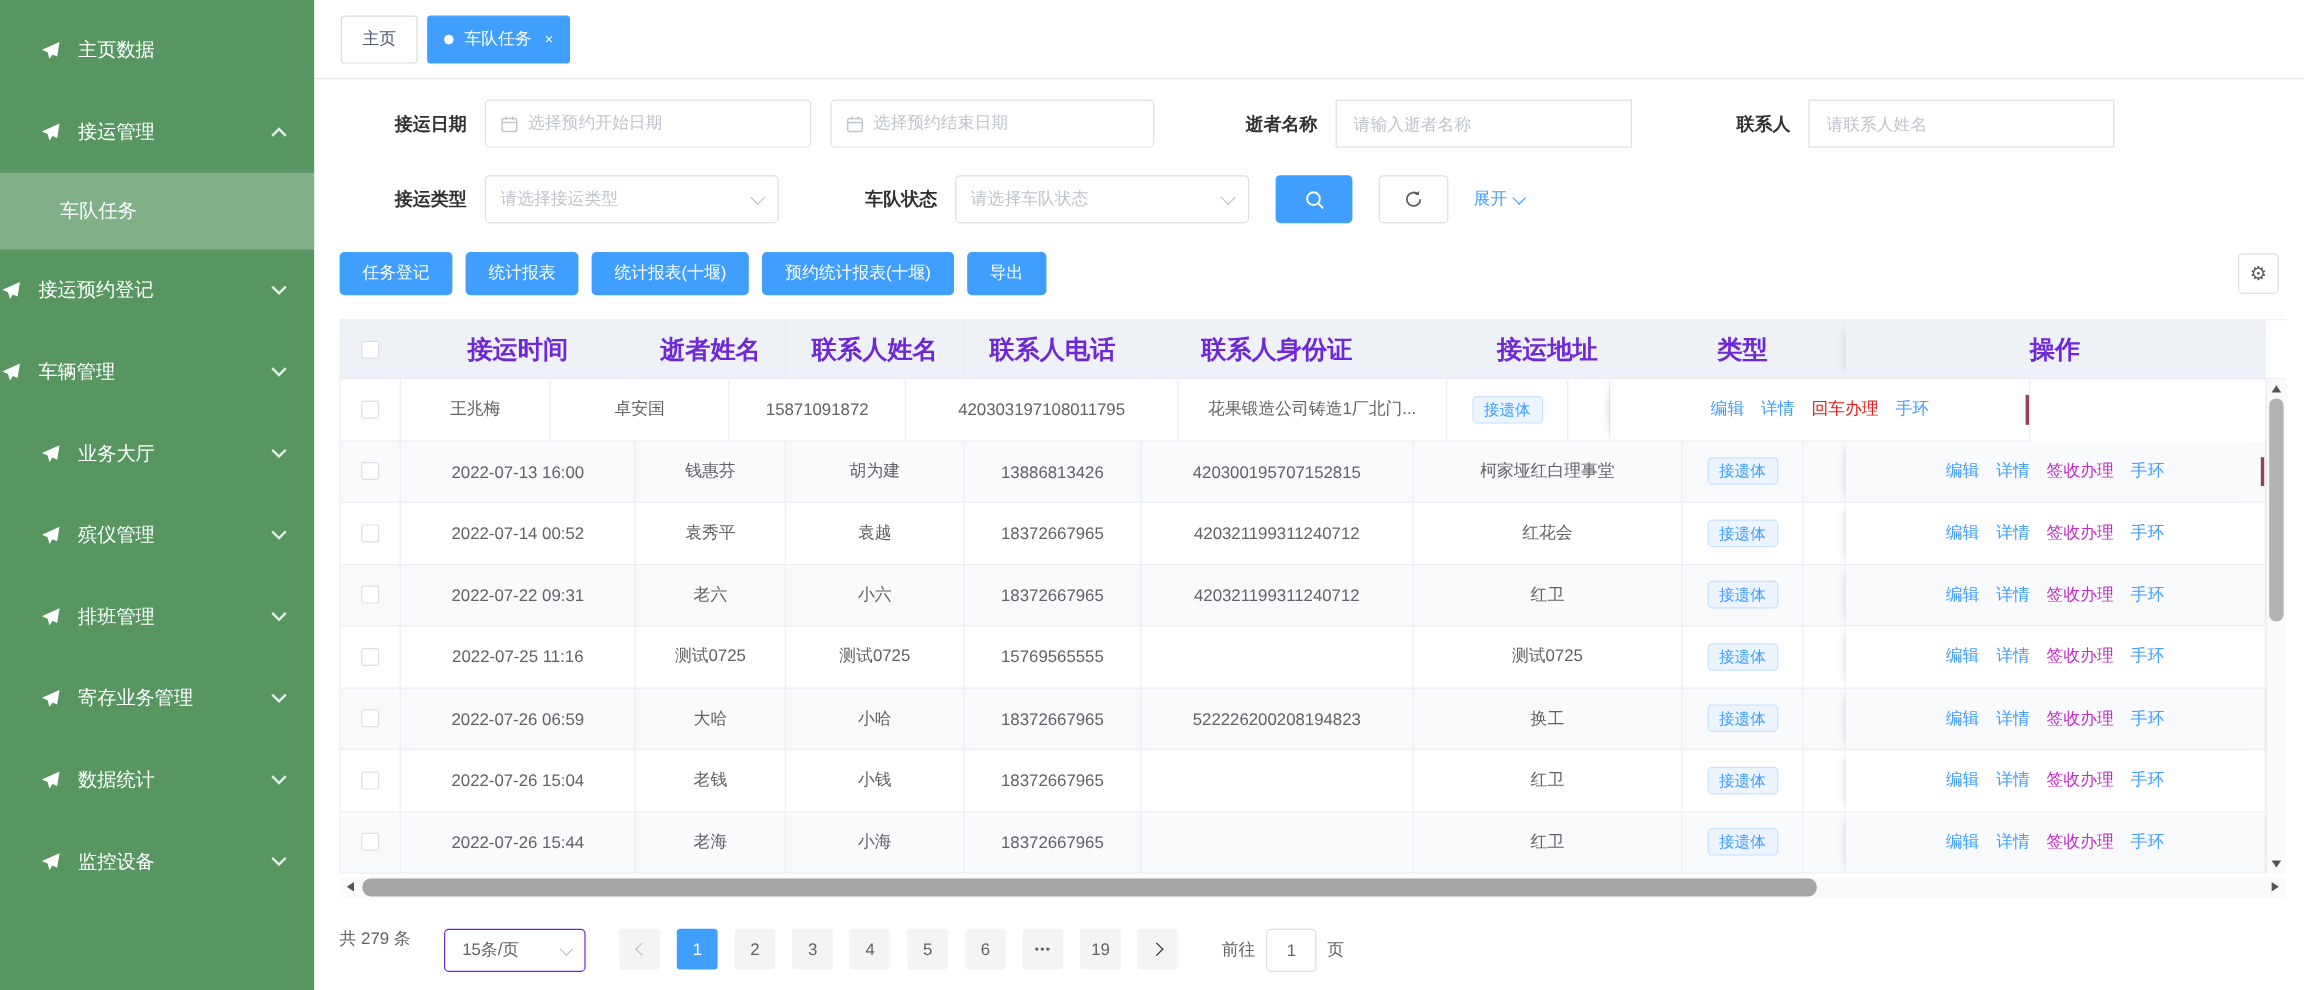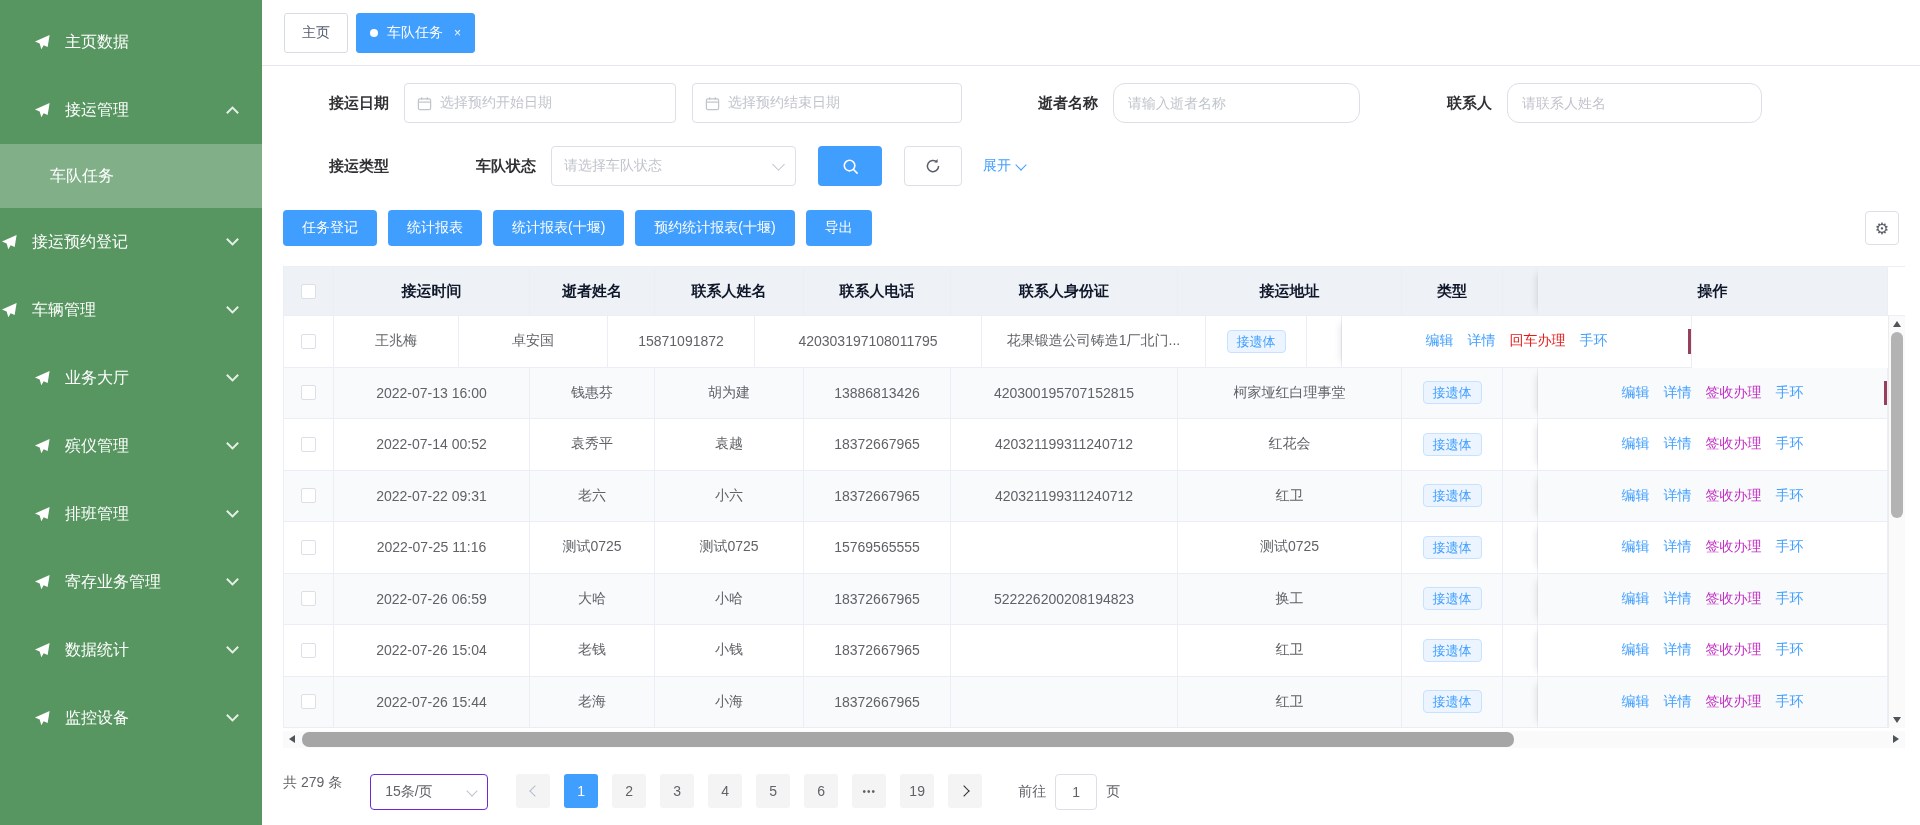--- a/index.html
+++ b/index.html
@@ -31,21 +31,21 @@
   .tab .x{margin-left:11px;font-size:12px;opacity:.95}
 
   
   .filters{padding:17px 0 0 55px}
   .frow{display:flex;align-items:center;height:40px}
   .frow.r1{margin-bottom:23px}
   .flabel{width:72px;text-align:right;margin-right:15px;font-weight:bold;color:#303133;font-size:15px;flex:none;white-space:nowrap}
   .inp{height:40px;border:1px solid #dcdfe6;border-radius:4px;background:#fff;display:flex;
     align-items:center;padding:0 12px;font-size:14px;color:#c0c4cc}
   .inp svg{margin-right:8px;flex:none}
-  input.real{height:40px;border:1px solid #dcdfe6;border-radius:12px;padding:0 14px;font-size:14px;
+  input.real{height:40px;border:1px solid #dcdfe6;border-radius:0;padding:0 14px;font-size:14px;
     color:#4d7c0f;outline:none}
   input.real::placeholder{color:#c0c4cc}
   .sel{justify-content:space-between;color:#c0c4cc}
   .sel .sc{width:9px;height:9px;border-right:1.6px solid #c0c4cc;border-bottom:1.6px solid #c0c4cc;
     transform:rotate(45deg);margin-top:-4px;flex:none}
   .search-btn{width:64px;height:40px;margin-left:22px;background:#409eff;border:none;border-radius:4px;
     display:flex;align-items:center;justify-content:center;cursor:pointer}
   .refresh-btn{width:58px;height:40px;margin-left:22px;background:#fff;border:1px solid #dcdfe6;
     border-radius:4px;display:flex;align-items:center;justify-content:center;cursor:pointer}
   .expand{margin-left:21px;color:#409eff;font-size:14px;display:flex;align-items:center;cursor:pointer}
@@ -55,21 +55,21 @@
   
   .toolbar{display:flex;align-items:center;margin-top:24px;padding:0 21px}
   .btn{height:36px;padding:0 19px;margin-right:11px;background:#409eff;color:#fff;border:none;
     border-radius:4px;font-size:14px;cursor:pointer;font-family:inherit}
   .gear{margin-left:auto;margin-right:0;width:34px;height:34px;background:#fff;border:1px solid #dcdfe6;
     border-radius:4px;display:flex;align-items:center;justify-content:center;font-size:16px;color:#5a5e66;cursor:pointer}
 
   
   .table-wrap{margin:20px 15px 0 21px;width:1622px;position:relative;border-left:1px solid #ebeef5;
     border-top:1px solid #ebeef5;font-size:14px}
-  .thead{display:flex;height:49px;background:#eef1f6;font-weight:bold;color:#0f172a;font-size:15px}
+  .thead{display:flex;height:49px;background:#eef1f6;font-weight:bold;color:#6d28d9;font-size:21px}
   .th,.td{border-right:1px solid #ebeef5;border-bottom:1px solid #ebeef5;display:flex;align-items:center;
     justify-content:center;text-align:center;overflow:hidden;white-space:nowrap}
   .c0{width:50px;flex:none}.c1{width:196px;flex:none}.c2{width:125px;flex:none}.c3{width:149px;flex:none}
   .c4{width:147px;flex:none}.c5{width:227px;flex:none}.c6{width:224px;flex:none}.c7{width:101px;flex:none}
   .c8{width:35px;flex:none}.c9{width:350px;flex:none}
   .cpad{width:17px;flex:none;background:#fff;border-bottom:1px solid #ebeef5}
   .c9{position:relative;box-shadow:-7px 0 8px -7px rgba(0,0,0,.15);background:inherit;gap:14px}
   .tr{display:flex;height:51.5px;background:#fff}
   .tbody .tr:nth-child(even){background:#f8fafc}
   .cb{width:15px;height:15px;border:1px solid #dcdfe6;border-radius:2px;background:#fff;cursor:pointer}
@@ -235,20 +235,24 @@
             </svg>
           <span>选择预约结束日期</span>
         </div>
         <span class="flabel" style="margin-left:64px">逝者名称</span>
         <input class="real" style="width: 247px;" placeholder="请输入逝者名称">
         <span class="flabel" style="margin-left:60px">联系人</span>
         <input class="real" style="width: 255px;" placeholder="请联系人姓名">
       </div>
       <div class="frow">
         <span class="flabel">接运类型</span>
+        <div class="inp sel" style="width:245px">
+          <span>请选择接运类型</span>
+          <span class="sc"></span>
+        </div>
         <span class="flabel" style="margin-left:60px">车队状态</span>
         <div class="inp sel" style="width:245px">
           <span>请选择车队状态</span>
           <span class="sc"></span>
         </div>
         <button class="search-btn">
           <svg width="17" height="17" viewBox="0 0 18 18">
               <circle cx="8" cy="8" r="5.6" fill="none" stroke="#fff" stroke-width="1.7"></circle>
               <line x1="12.2" y1="12.2" x2="16" y2="16" stroke="#fff" stroke-width="1.7" stroke-linecap="round"></line>
             </svg>

